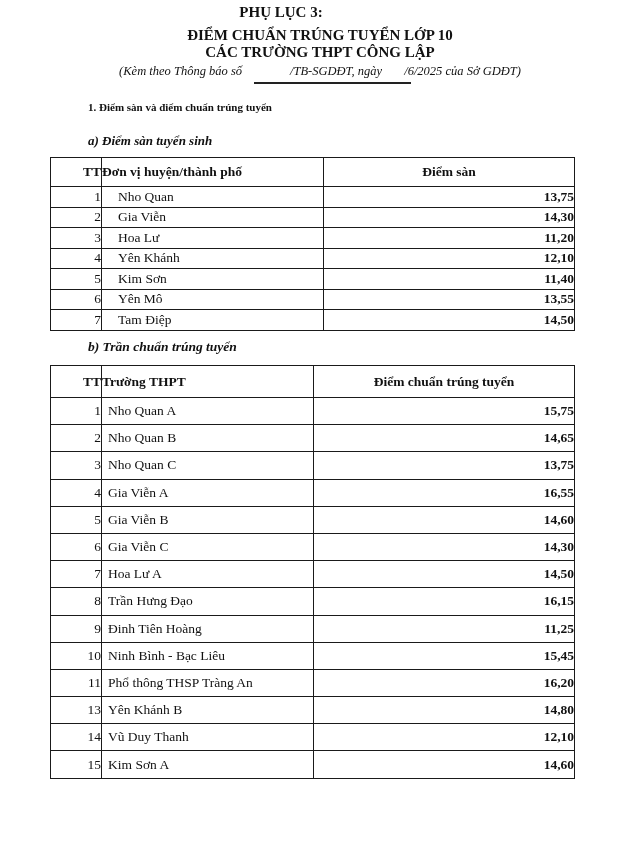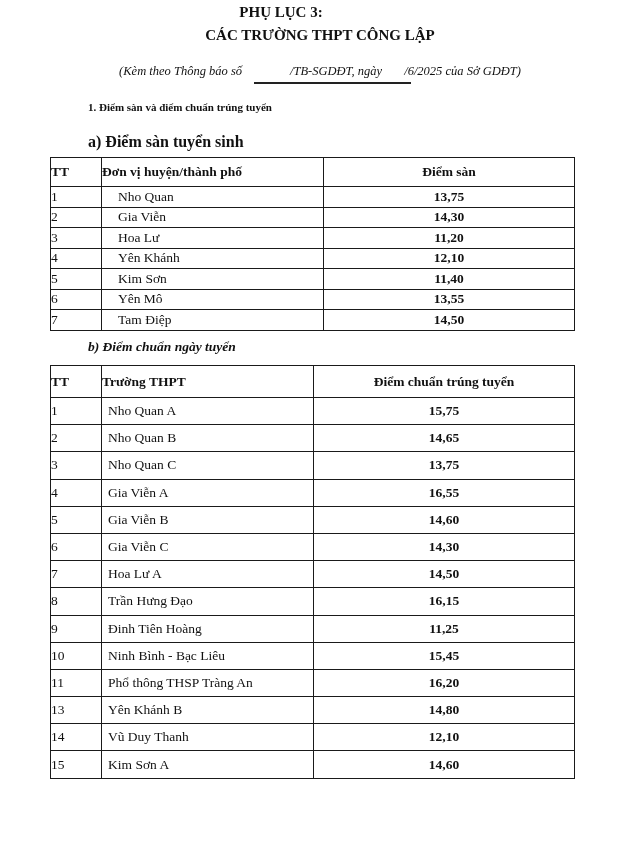--- a/index.html
+++ b/index.html
@@ -8,42 +8,43 @@
   .title1 { position: absolute; top: 4px; left: 0; width: 562px; text-align: center;
             font-weight: bold; font-size: 15px; }
   .title2 { position: absolute; top: 27px; left: 0; width: 640px; text-align: center;
             font-weight: bold; font-size: 15px; line-height: 17px; }
   .subline { position: absolute; top: 64px; left: 0; width: 640px; text-align: center;
              font-style: italic; font-size: 12.5px; }
   .subline .gap { display: inline-block; width: 48px; }
   .subline .gap2 { display: inline-block; width: 22px; }
   .underline { position: absolute; top: 82px; left: 254px; width: 157px; height: 1.5px; background: #222; }
   .sec1 { position: absolute; top: 101px; left: 88px; font-weight: bold; font-size: 11px; }
-  .sec-a { position: absolute; top: 133px; left: 88px; font-weight: bold; font-size: 16px; }
+  .sec-a { position: absolute; top: 133px; left: 88px; font-weight: bold; font-style: italic; font-size: 13px; }
   .sec-b { position: absolute; top: 339px; left: 88px; font-weight: bold; font-style: italic; font-size: 13.5px; }
   table { position: absolute; border-collapse: collapse; }
   td, th { border: 1.5px solid #1a1a1a; padding: 0; font-size: 13.5px; }
   th { font-weight: bold; }
   #t1 { left: 50px; top: 157px; width: 525px; }
   #t1 th { height: 28px; }
   #t1 td { height: 19.5px; line-height: 16px; }
   #t2 { left: 50px; top: 365px; width: 525px; }
   #t2 th { height: 31px; }
   #t2 td { height: 26.2px; }
-  .c-tt { width: 50px; text-align: left; }
+  .c-tt { width: 50px; text-align: right; }
   .c-name1 { width: 205px; text-align: left; padding-left: 16px; }
   .c-name2 { width: 205px; text-align: left; padding-left: 6px; }
-  .c-score { text-align: center; font-weight: bold; }
+  .c-score { text-align: right; font-weight: bold; }
   th.c-name1, th.c-name2 { text-align: left; padding-left: 0; }
 </style>
 </head>
 <body>
 
 <div class="title1">PHỤ LỤC 3:</div>
 <div class="title2">
+  <div>ĐIỂM CHUẨN TRÚNG TUYỂN LỚP 10</div>
   <div>CÁC TRƯỜNG THPT CÔNG LẬP</div>
 </div>
 <div class="subline">
   <span>(Kèm theo Thông báo số</span><span class="gap"></span><span>/TB-SGDĐT, ngày</span><span class="gap2"></span><span>/6/2025 của Sở GDĐT)</span>
 </div>
 <div class="underline"></div>
 
 <div class="sec1">1. Điểm sàn và điểm chuẩn trúng tuyển</div>
 <div class="sec-a">a) Điểm sàn tuyển sinh</div>
 
@@ -87,21 +88,21 @@
         <td class="c-score">13,55</td>
       </tr>
       <tr>
         <td class="c-tt">7</td>
         <td class="c-name1">Tam Điệp</td>
         <td class="c-score">14,50</td>
       </tr>
     </tbody>
 </table>
 
-<div class="sec-b">b) Điểm chuẩn ngày tuyển</div>
+<div class="sec-b">b) Trần chuẩn trúng tuyển</div>
 
 <table id="t2">
   <thead>
     <tr>
       <th class="c-tt">TT</th>
       <th class="c-name2">Trường THPT</th>
       <th>Điểm chuẩn trúng tuyển</th>
     </tr>
   </thead>
   <tbody id="t2-body">

